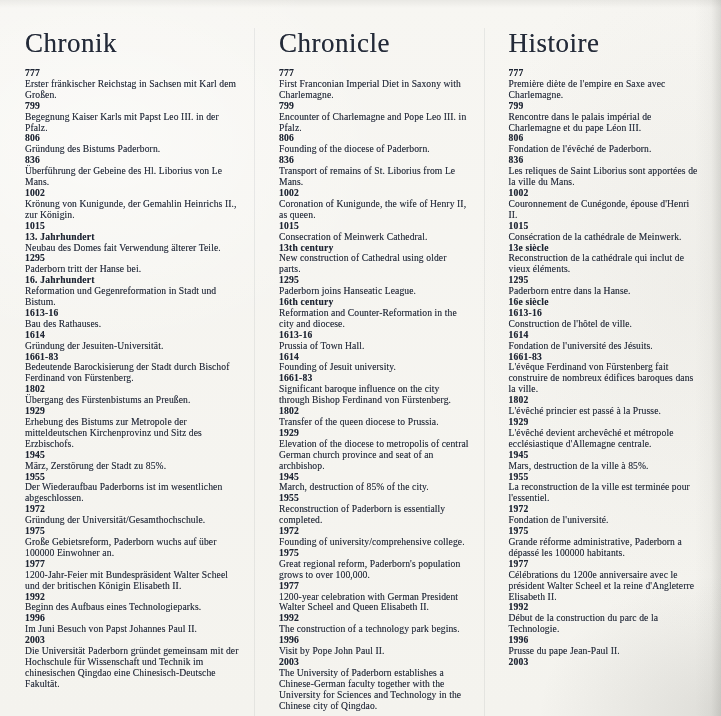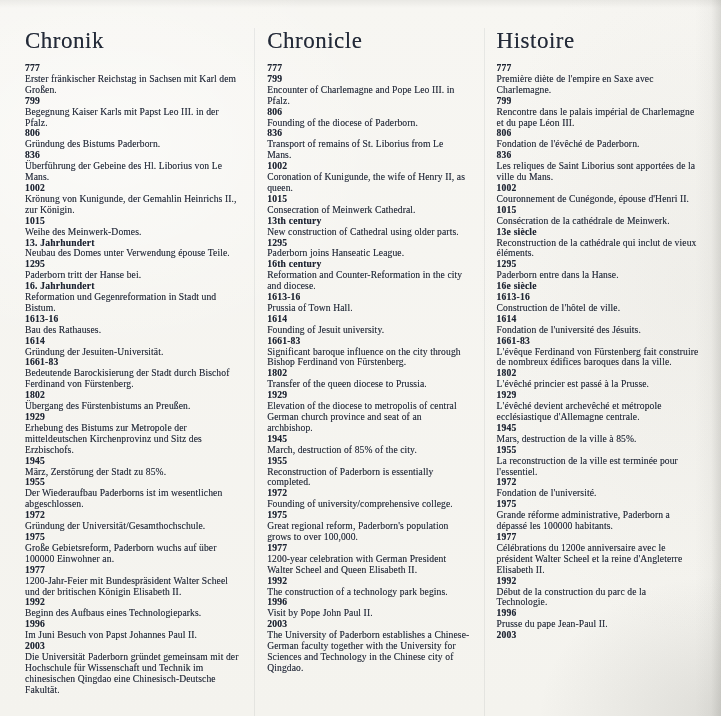--- a/index.html
+++ b/index.html
@@ -39,24 +39,24 @@
     height: 100%;
   }
   .col {
     width: 233px;
     box-sizing: border-box;
     padding-right: 14px;
     position: relative;
   }
   .col + .col {
     border-left: 1px solid rgba(90,95,105,0.10);
-    padding-left: 12px;
+    padding-left: 24px;
   }
   .col-title {
-    font-size: 23px;
+    font-size: 27px;
     font-weight: 400;
     letter-spacing: 0.5px;
     margin: 0 0 9px 0;
     color: #232a38;
   }
   .entry { margin: 0; }
   .date {
     font-weight: 700;
     font-size: 9.6px;
     line-height: 10.9px;
@@ -103,26 +103,25 @@
     <div class="text">Überführung der Gebeine des Hl. Liborius von Le Mans.</div>
   </div>
 
   <div class="entry">
     <div class="date">1002</div>
     <div class="text">Krönung von Kunigunde, der Gemahlin Heinrichs II., zur Königin.</div>
   </div>
 
   <div class="entry">
     <div class="date">1015</div>
-    <div class="text">Weihe des Meinwerk-Domes.</div>
   </div>
 
   <div class="entry">
     <div class="date">13. Jahrhundert</div>
-    <div class="text">Neubau des Domes unter Verwendung épouse Teile.</div>
+    <div class="text">Neubau des Domes fait Verwendung älterer Teile.</div>
   </div>
 
   <div class="entry">
     <div class="date">1295</div>
     <div class="text">Paderborn tritt der Hanse bei.</div>
   </div>
 
   <div class="entry">
     <div class="date">16. Jahrhundert</div>
     <div class="text">Reformation und Gegenreformation in Stadt und Bistum.</div>
@@ -193,20 +192,21 @@
     <div class="text">Die Universität Paderborn gründet gemeinsam mit der Hochschule für Wissenschaft und Technik im chinesischen Qingdao eine Chinesisch-Deutsche Fakultät.</div>
   </div>
 </div>
     </div>
 
     <div class="col">
       <h1 class="col-title">Chronicle</h1>
       <div class="entries">
   <div class="entry">
     <div class="date">777</div>
+    <div class="text">First Franconian Imperial Diet in Saxony with Charlemagne.</div>
   </div>
 
   <div class="entry">
     <div class="date">799</div>
     <div class="text">Encounter of Charlemagne and Pope Leo III. in Pfalz.</div>
   </div>
 
   <div class="entry">
     <div class="date">806</div>
     <div class="text">Founding of the diocese of Paderborn.</div>

